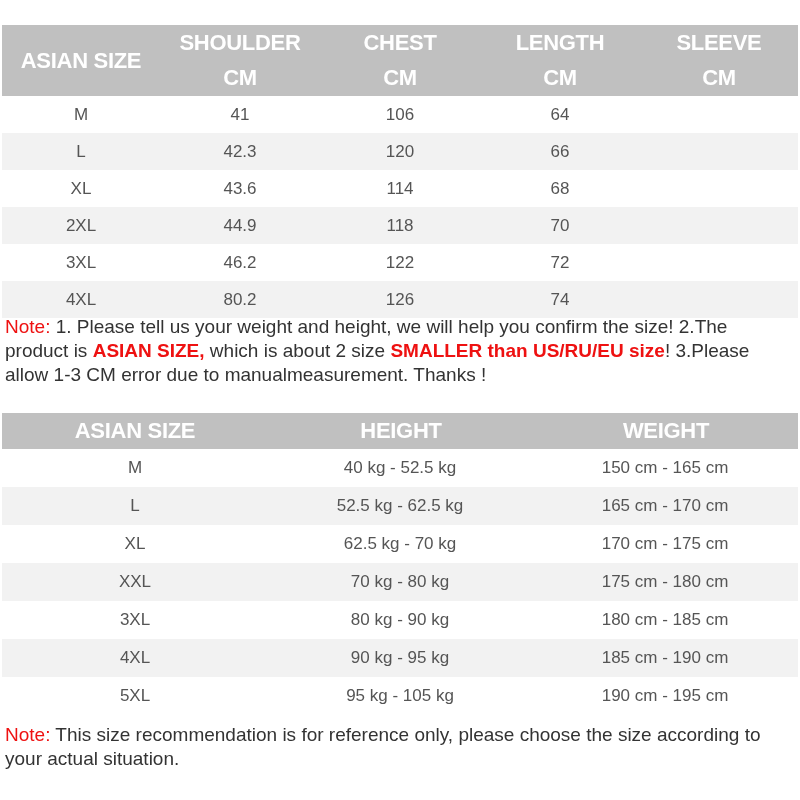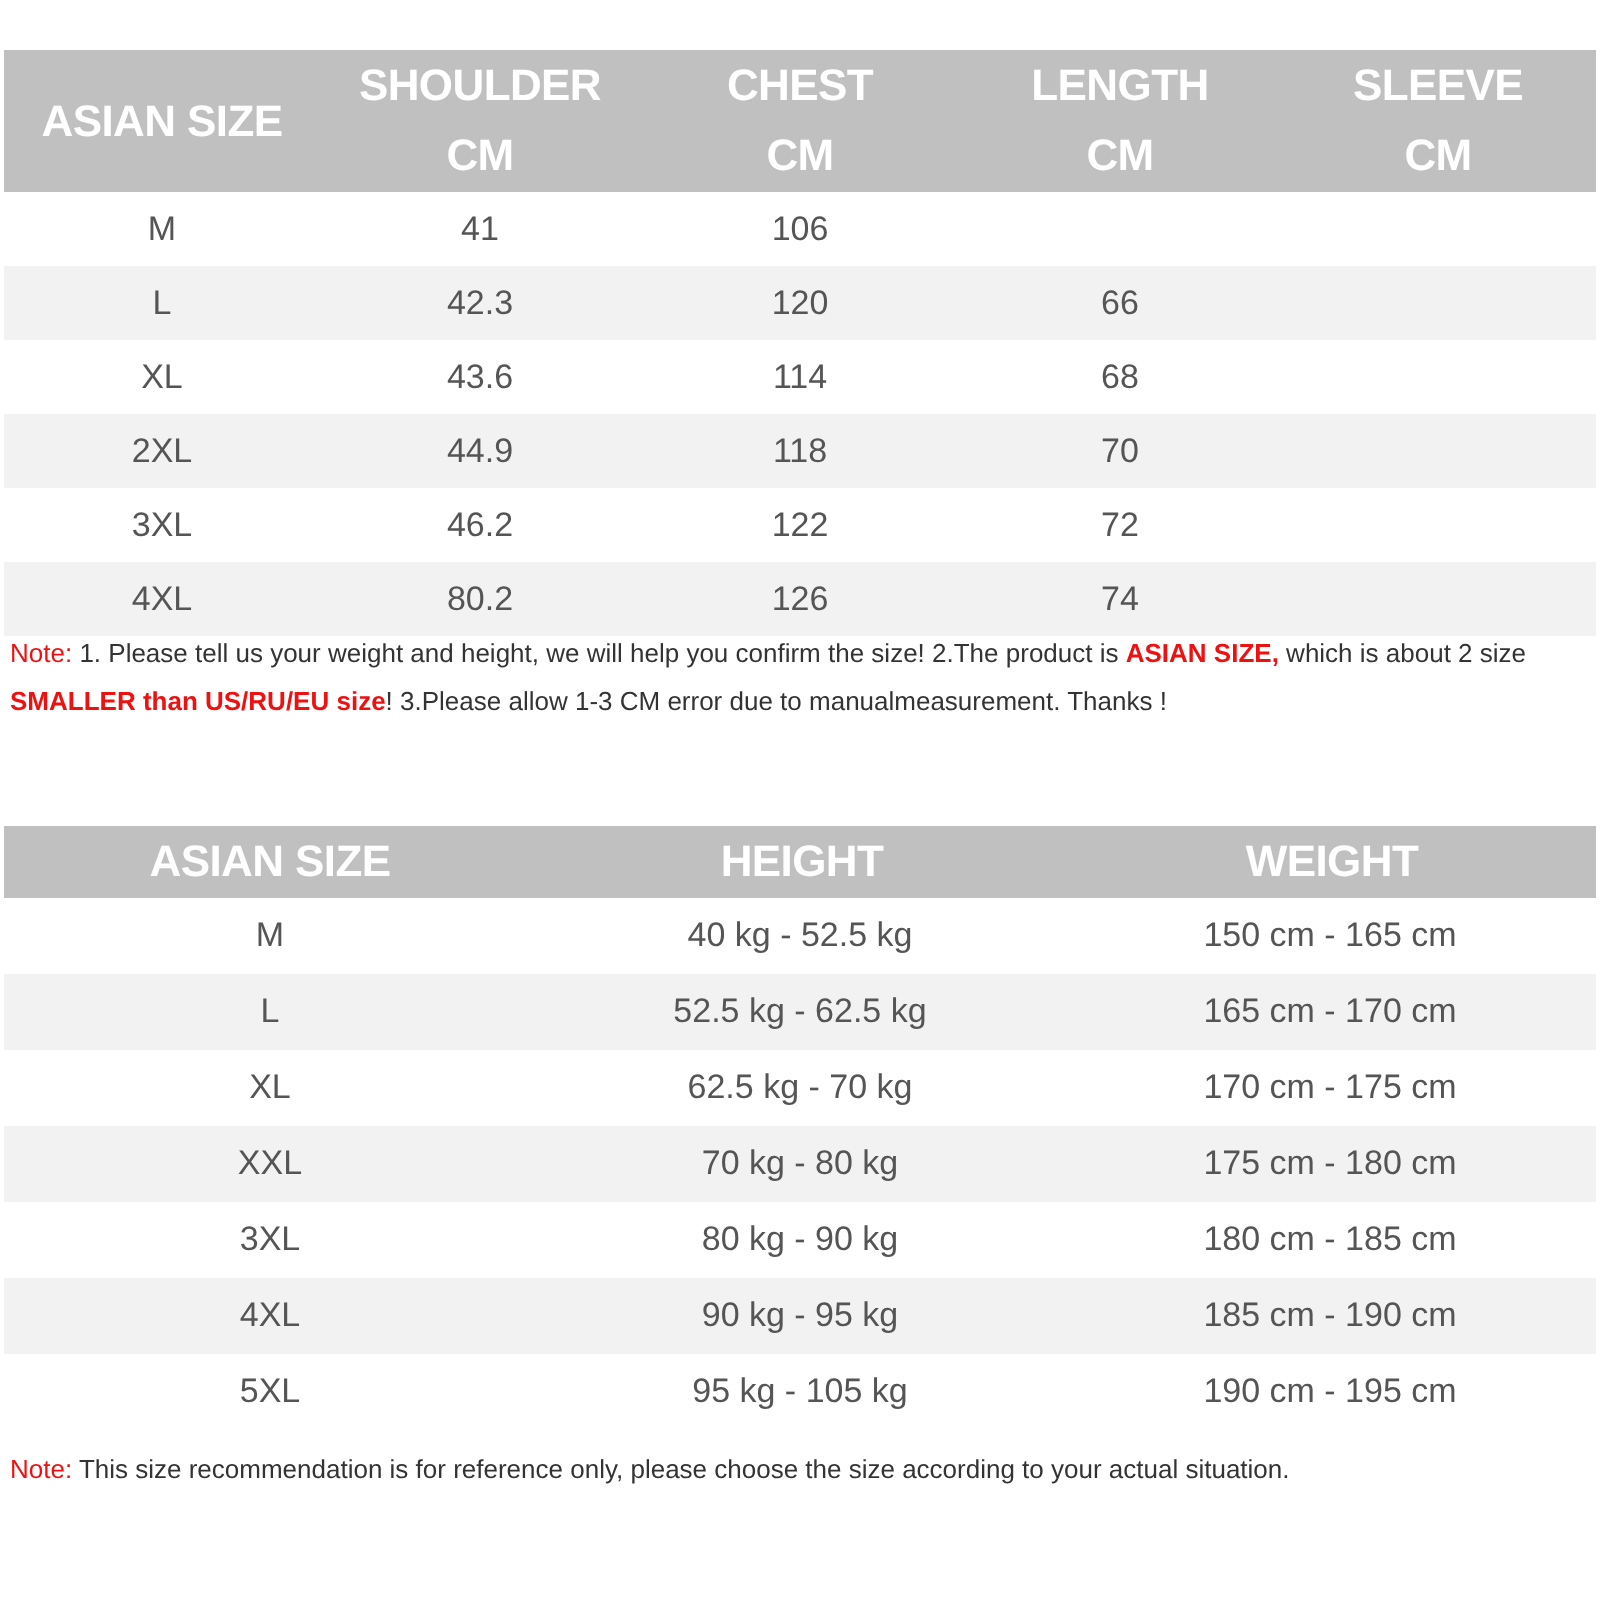--- a/index.html
+++ b/index.html
@@ -23,21 +23,21 @@
   
   .t1 .c0 { width: 158px; }
   .t1 .c1 { width: 160px; }
   .t1 .c2 { width: 160px; }
   .t1 .c3 { width: 160px; }
   .t1 .c4 { width: 158px; }
   
   .t2 .c0 { width: 266px; }
   .t2 .c1 { width: 264px; }
   .t2 .c2 { width: 266px; }
-  .note { position: absolute; left: 5px; width: 790px; font-size: 13px; color: #333;
+  .note { position: absolute; left: 5px; width: 790px; font-size: 19px; color: #333;
           line-height: 24px; }
   .note1 { top: 315px; }
   .note2 { top: 723px; }
   .red { color: #ee1111; font-weight: bold; }
   .red-n { color: #ee1111; }
 </style>
 </head>
 <body>
 
 <div class="tbl t1">
@@ -60,20 +60,21 @@
     <div class="hcell c4">
       <span class="l1">SLEEVE</span>
       <span class="l2">CM</span>
     </div>
   </div>
 
   <div class="row">
     <div class="cell c0">M</div>
     <div class="cell c1">41</div>
     <div class="cell c2">106</div>
+    <div class="cell c3">64</div>
     <div class="cell c4"></div>
   </div>
   <div class="row alt">
     <div class="cell c0">L</div>
     <div class="cell c1">42.3</div>
     <div class="cell c2">120</div>
     <div class="cell c3">66</div>
     <div class="cell c4"></div>
   </div>
   <div class="row">

